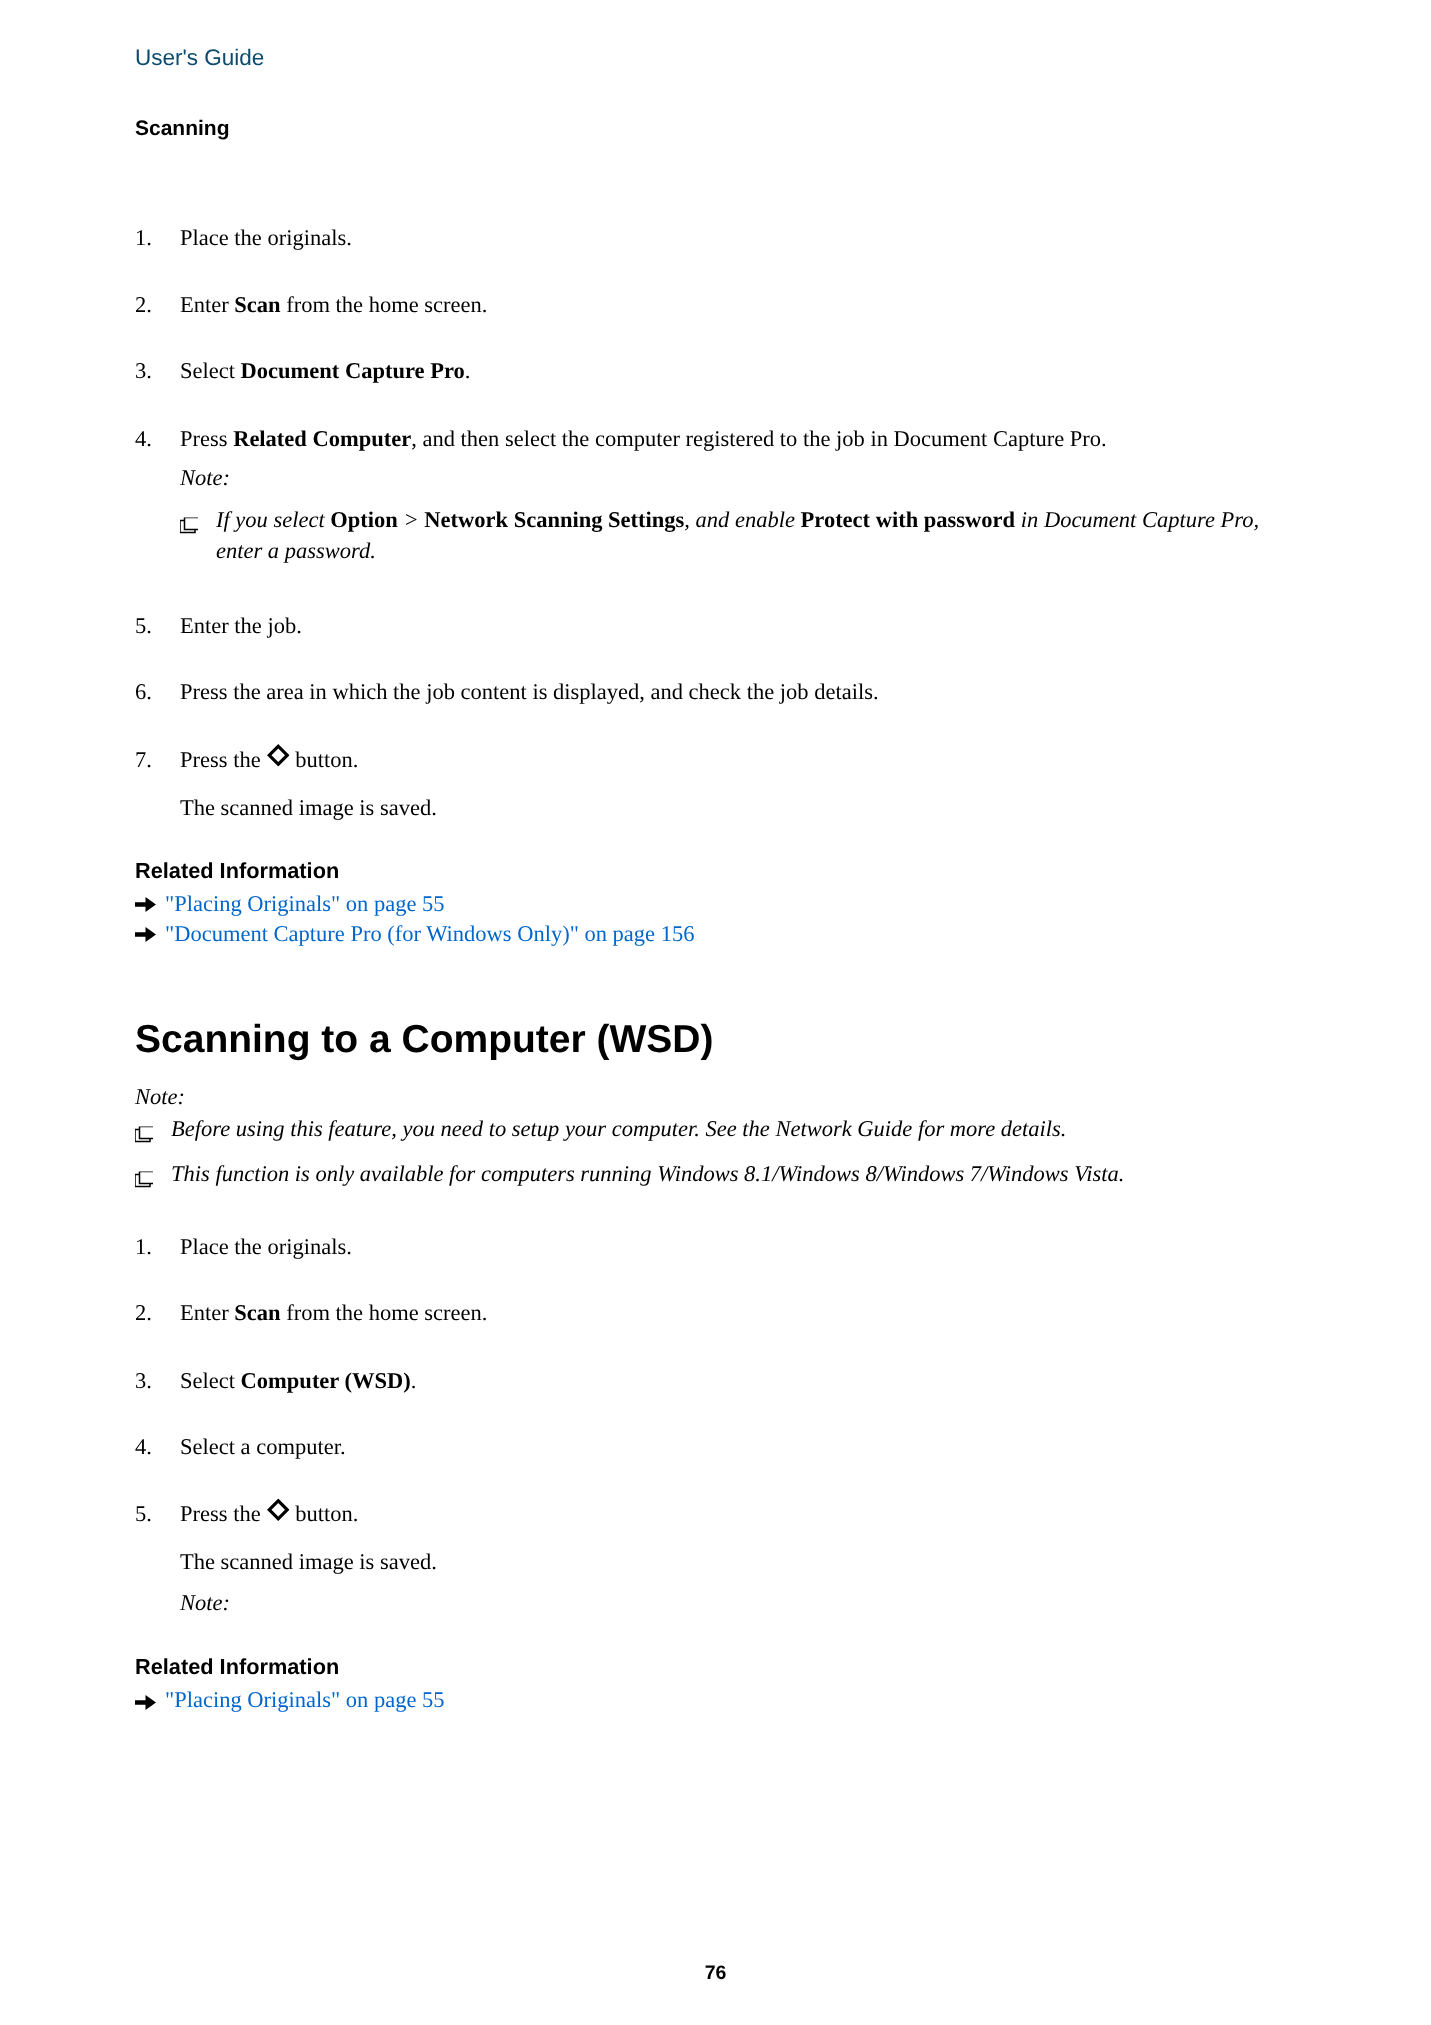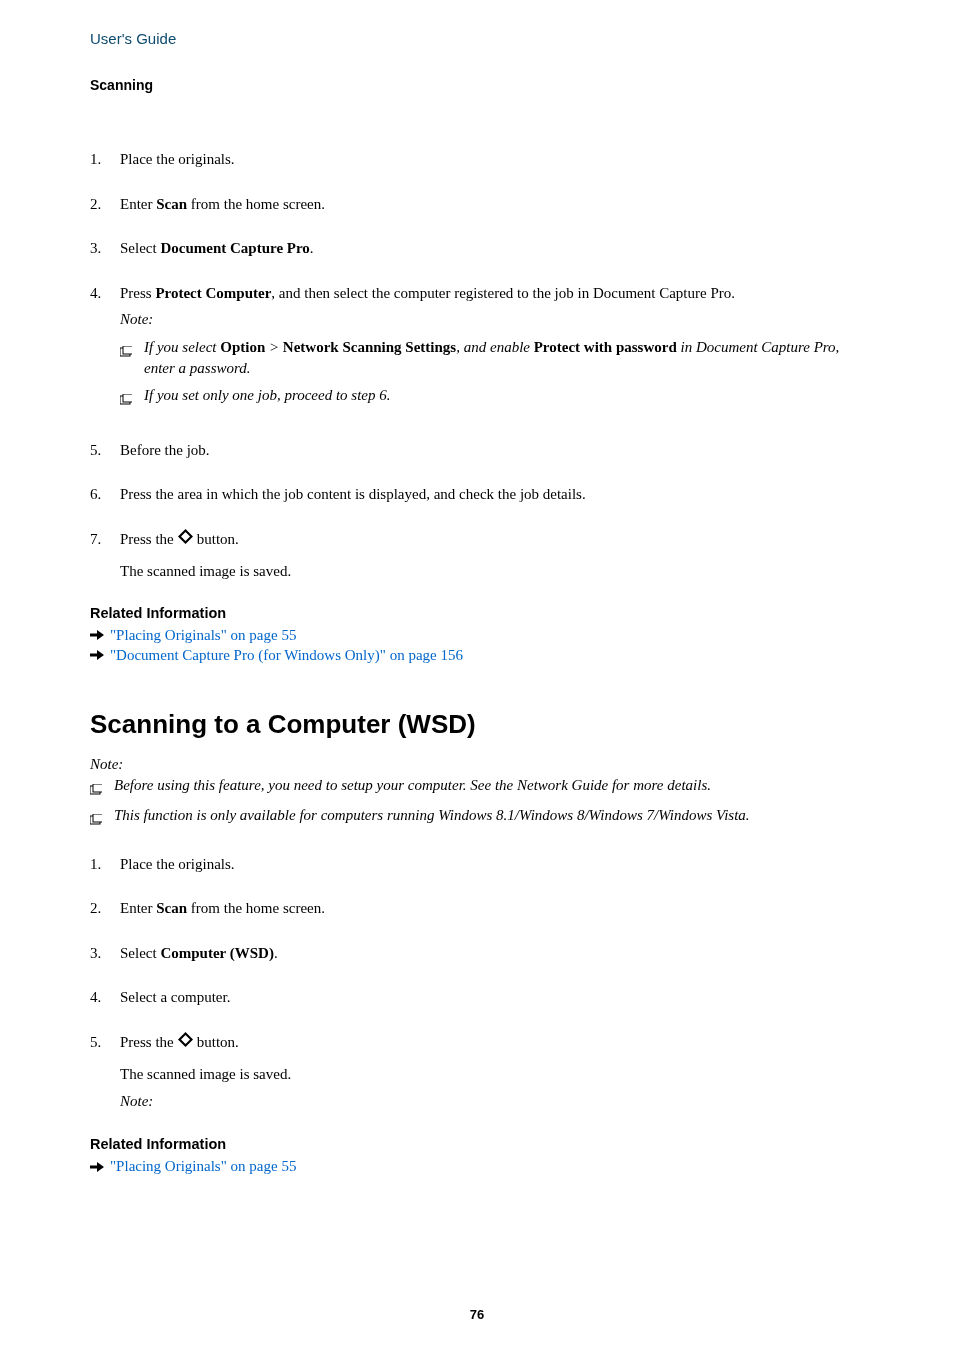--- a/index.html
+++ b/index.html
@@ -147,44 +147,37 @@
 </div>
 
 <div class="ol-item">
   <div class="ol-num">3.</div>
   <div class="ol-body"><span>Select </span><span class="bold">Document Capture Pro</span><span>.</span></div>
 </div>
 
 <div class="ol-item">
   <div class="ol-num">4.</div>
   <div class="ol-body">
-    <span>Press </span><span class="bold">Protect Computer</span><span>, and then select the computer registered to the job in Document Capture Pro.</span>
+    <span>Press </span><span class="bold">Related Computer</span><span>, and then select the computer registered to the job in Document Capture Pro.</span>
     <div class="note-label">Note:</div>
     <div class="sub-list">
       <div class="sub-item">
         <div class="sub-bullet"><span class="box-bullet"><svg width="12" height="11" viewBox="0 0 12 11">
                 <rect x="0" y="2" width="10" height="8" fill="none" stroke="#000" stroke-width="1"></rect>
                 <rect x="3" y="0" width="10" height="8" fill="#fff" stroke="#000" stroke-width="1"></rect>
               </svg></span></div>
         <div class="sub-body"><span>If you select </span><span class="bold">Option</span><span> &gt; </span><span class="bold">Network Scanning Settings</span><span>, and enable </span><span class="bold">Protect with password</span><span> in Document Capture Pro, enter a password.</span></div>
       </div>
-      <div class="sub-item">
-        <div class="sub-bullet"><span class="box-bullet"><svg width="12" height="11" viewBox="0 0 12 11">
-                <rect x="0" y="2" width="10" height="8" fill="none" stroke="#000" stroke-width="1"></rect>
-                <rect x="3" y="0" width="10" height="8" fill="#fff" stroke="#000" stroke-width="1"></rect>
-              </svg></span></div>
-        <div class="sub-body">If you set only one job, proceed to step 6.</div>
-      </div>
     </div>
   </div>
 </div>
 
 <div class="ol-item">
   <div class="ol-num">5.</div>
-  <div class="ol-body">Before the job.</div>
+  <div class="ol-body">Enter the job.</div>
 </div>
 
 <div class="ol-item">
   <div class="ol-num">6.</div>
   <div class="ol-body">Press the area in which the job content is displayed, and check the job details.</div>
 </div>
 
 <div class="ol-item">
   <div class="ol-num">7.</div>
   <div class="ol-body">

